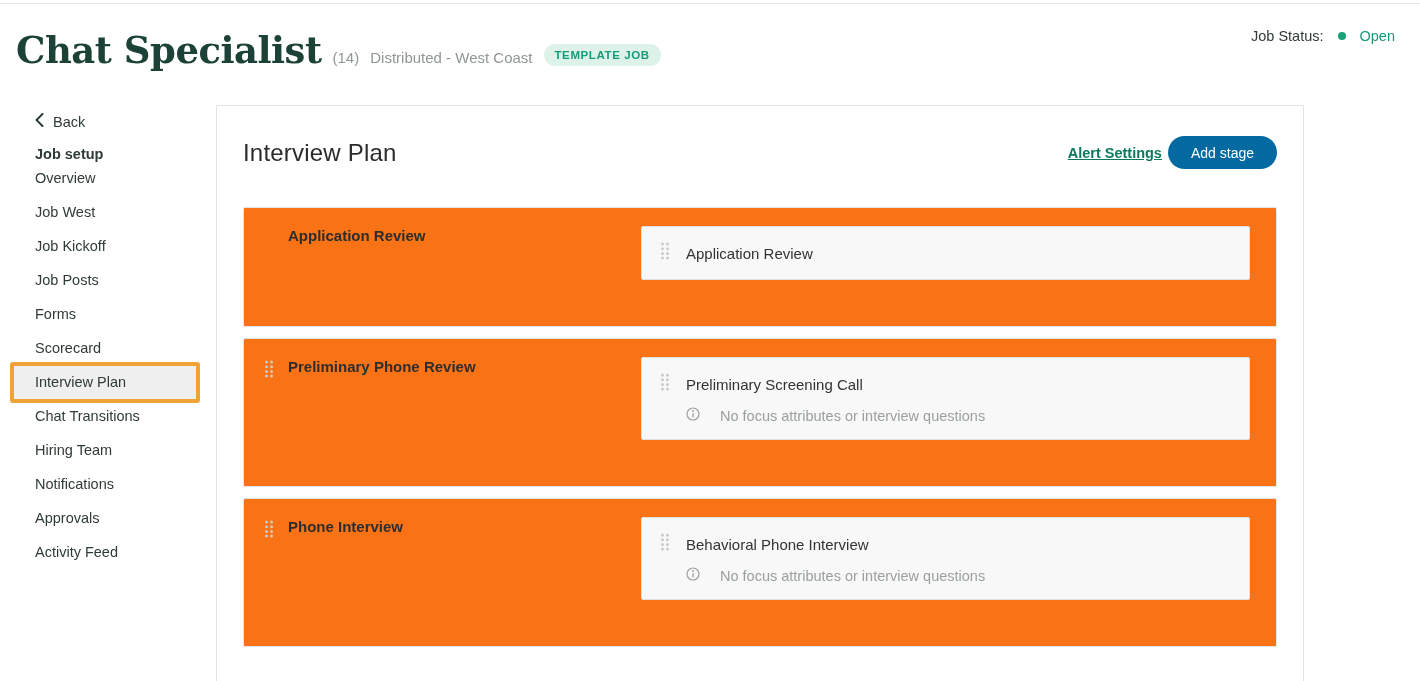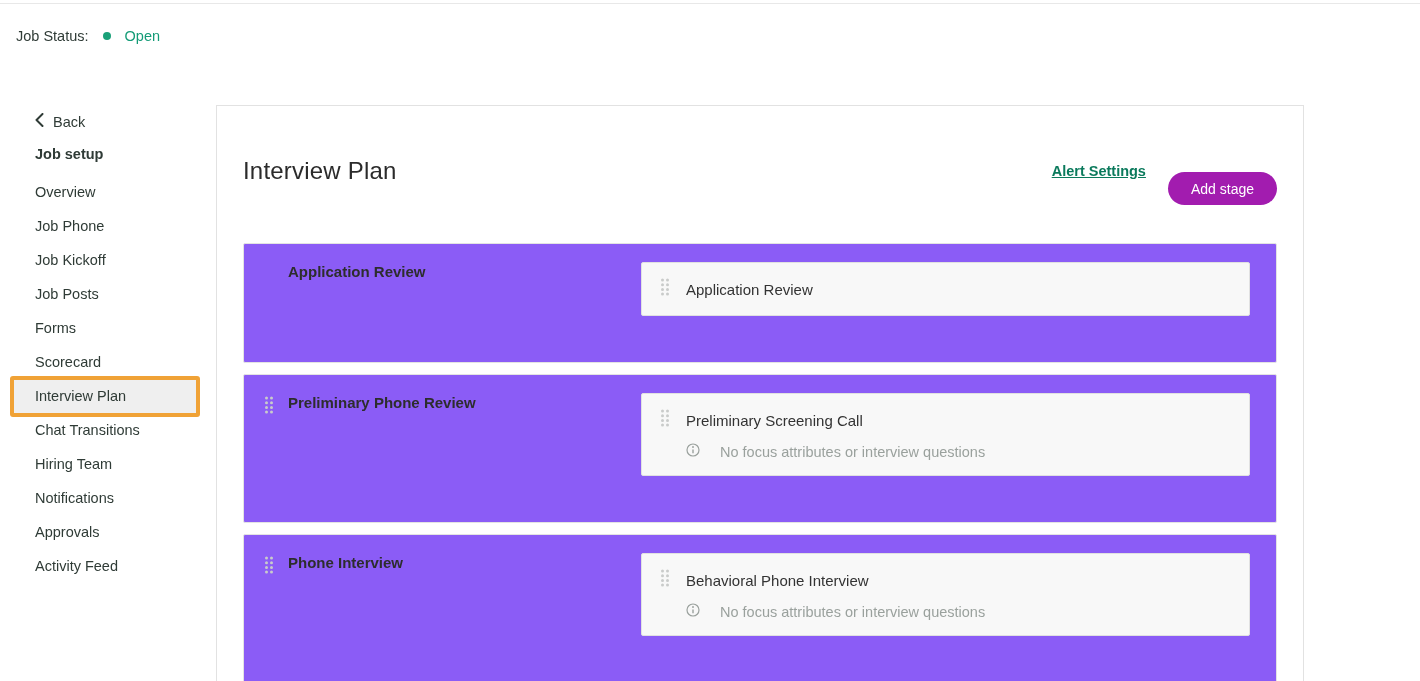--- a/index.html
+++ b/index.html
@@ -17,62 +17,68 @@
   .template-badge { background:#ddf3ea; color:#149b77; font-size:11.5px; font-weight:bold;
     letter-spacing:0.6px; padding:5px 11px; border-radius:12px; position:relative; top:-4px; }
   .job-status { font-size:14.5px; display:flex; align-items:center; gap:14px; }
   .status-dot { width:8px; height:8px; border-radius:50%; background:#1aa179; display:inline-block; }
   .status-open { color:#149b77; }
 
   
   .body-row { display:flex; align-items:flex-start; }
   .sidebar { width:216px; flex:none; padding:8px 0 0 35px; }
   .back-row { display:flex; align-items:center; gap:9px; margin-bottom:14px; font-size:14.5px; cursor:pointer; }
-  .side-section { font-weight:bold; font-size:14.5px; line-height:21px; margin-bottom:17px; }
+  .side-section { font-weight:bold; font-size:14.5px; line-height:21px; margin-bottom:3px; }
   .side-item { font-size:14.5px; line-height:21px; margin-bottom:13px; cursor:pointer; color:#2f3b36; }
   .highlight-box { border:4px solid #f0a236; background:#efefef; border-radius:3px;
     width:190px; padding:6px 8px 6px 21px; margin:-10px 0 3px -25px; }
 
   
   .panel { width:1088px; flex:none; min-height:576px; background:#fff;
     border:1px solid #e2e2e2; padding:30px 26px 40px 26px; }
   .panel-header { display:flex; justify-content:space-between; align-items:center; }
   .panel-title { font-size:24px; font-weight:500; color:#2b2b2b; letter-spacing:0.2px; }
-  .panel-actions { display:flex; align-items:center; gap:22px; }
+  .panel-actions { display:flex; align-items:center; gap:6px; }
   .alert-link { color:#0b7a5c; font-size:14.5px; font-weight:bold; text-decoration:underline; cursor:pointer; }
-  .add-stage-btn { background:#a21caf; color:#fff; border:none; border-radius:17px;
-    height:33px; padding:0 23px; font-size:14px; font-family:inherit; cursor:pointer;margin-top:36px; }
+  .add-stage-btn { background:#0369a1; color:#fff; border:none; border-radius:17px;
+    height:33px; padding:0 23px; font-size:14px; font-family:inherit; cursor:pointer; }
 
   .tabs { display:inline-flex; gap:24px; margin-top:27px; border-bottom:2px solid #e8e8e8; }
   .tab { font-size:15.5px; color:#6e7a75; padding-bottom:13px; position:relative; cursor:pointer; }
   .tab.active { color:#2d2d2d; }
   .tab.active::after { content:""; position:absolute; left:0; right:0; bottom:-2px;
     height:4px; background:#0a6f55; }
 
   .stage-list { margin-top:38px; }
   .stage-card { border:1px solid #e3e3e3; border-radius:2px; margin-bottom:11px;
-    padding:18px 26px 46px 20px; display:flex; align-items:flex-start; background:#8b5cf6; }
+    padding:18px 26px 46px 20px; display:flex; align-items:flex-start; background:#f97316; }
   .stage-left { width:377px; flex:none; display:flex; align-items:flex-start; }
   .stage-handle { margin:3px 14px 0 0; cursor:grab; }
   .stage-title { font-size:15px; font-weight:bold; color:#2d2d2d; line-height:20px; }
   .stage-title.no-handle { margin-left:24px; }
   .interview-card { flex:1; background:#f8f8f8; border:1px solid #e1e1e1; border-radius:2px;
     padding:15px 18px; cursor:pointer; }
   .interview-title-row { display:flex; align-items:center; }
   .interview-handle { margin-right:16px; cursor:grab; }
   .interview-name { font-size:15px; color:#333; }
   .interview-note { display:flex; align-items:center; gap:20px; margin:12px 0 0 26px;
     color:#9aa19d; font-size:14.5px; }
 </style>
 </head>
 <body>
 
 <div class="top-line"></div>
 
 <div class="page-header">
+  <div class="title-group">
+    <span class="job-title">Chat Specialist</span>
+    <span class="job-count">(14)</span>
+    <span class="job-office">Distributed - West Coast</span>
+    <span class="template-badge">TEMPLATE JOB</span>
+  </div>
   <div class="job-status">
     <span>Job Status:</span>
     <span class="status-dot"></span>
     <span class="status-open">Open</span>
   </div>
 </div>
 
 <div class="body-row">
 
   <div class="sidebar">
@@ -80,21 +86,21 @@
       <span>
         <svg width="9" height="14" viewBox="0 0 9 14">
             <path d="M7.5 1 L1.5 7 L7.5 13" fill="none" stroke="#2f3b36" stroke-width="2" stroke-linecap="round" stroke-linejoin="round"></path>
           </svg>
       </span>
       <span>Back</span>
     </div>
     <div class="side-section">Job setup</div>
 
     <div class="side-item">Overview</div>
-    <div class="side-item">Job Phone</div>
+    <div class="side-item">Job West</div>
     <div class="side-item">Job Kickoff</div>
     <div class="side-item">Job Posts</div>
     <div class="side-item">Forms</div>
     <div class="side-item">Scorecard</div>
     <div class="highlight-box">
       <div class="side-item" style="margin:0;">Interview Plan</div>
     </div>
     <div class="side-item">Chat Transitions</div>
     <div class="side-item">Hiring Team</div>
     <div class="side-item">Notifications</div>

